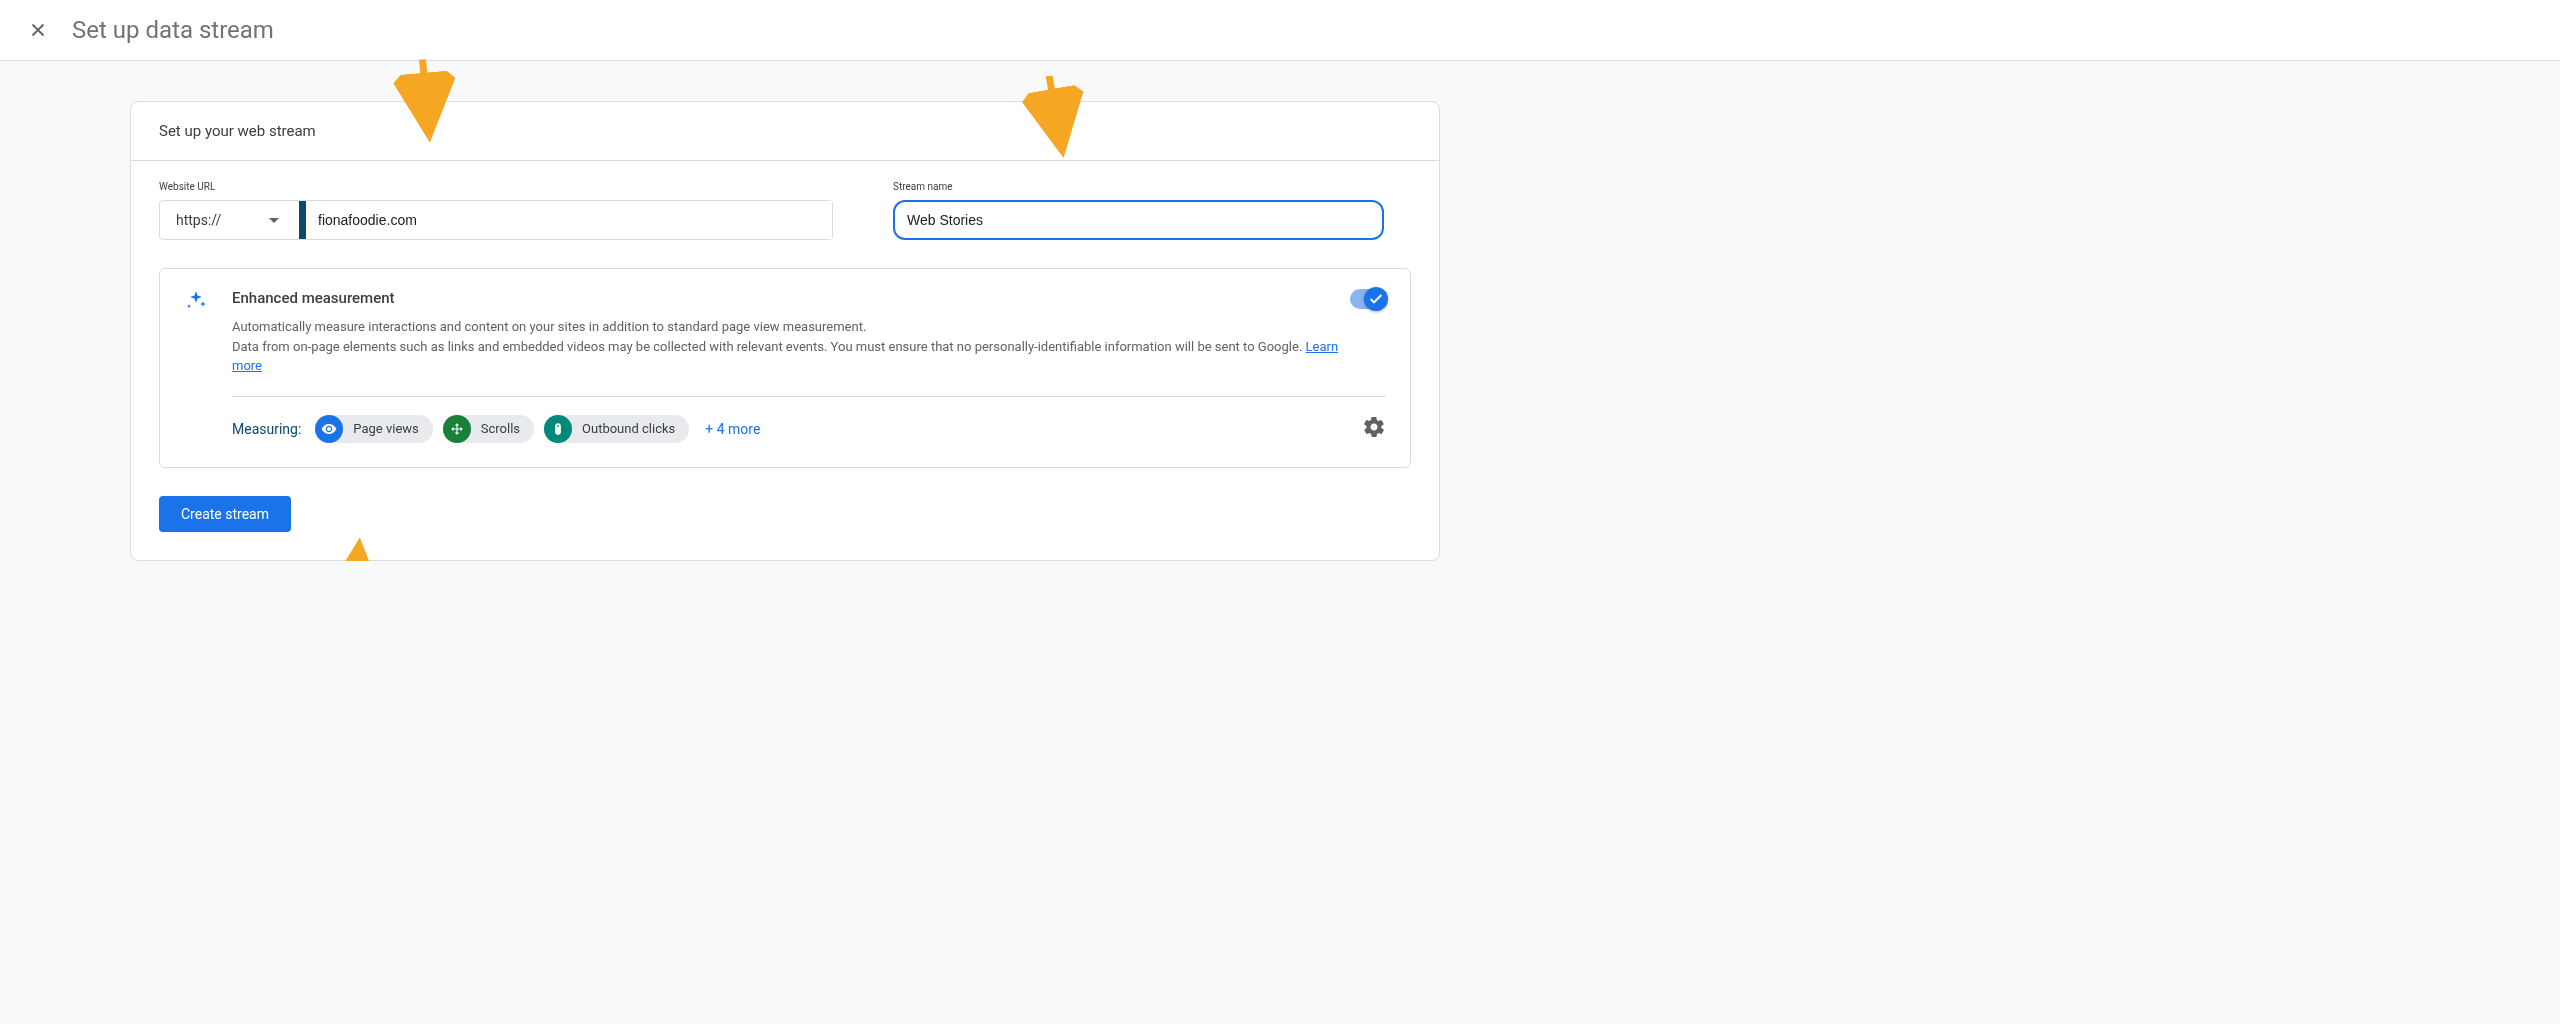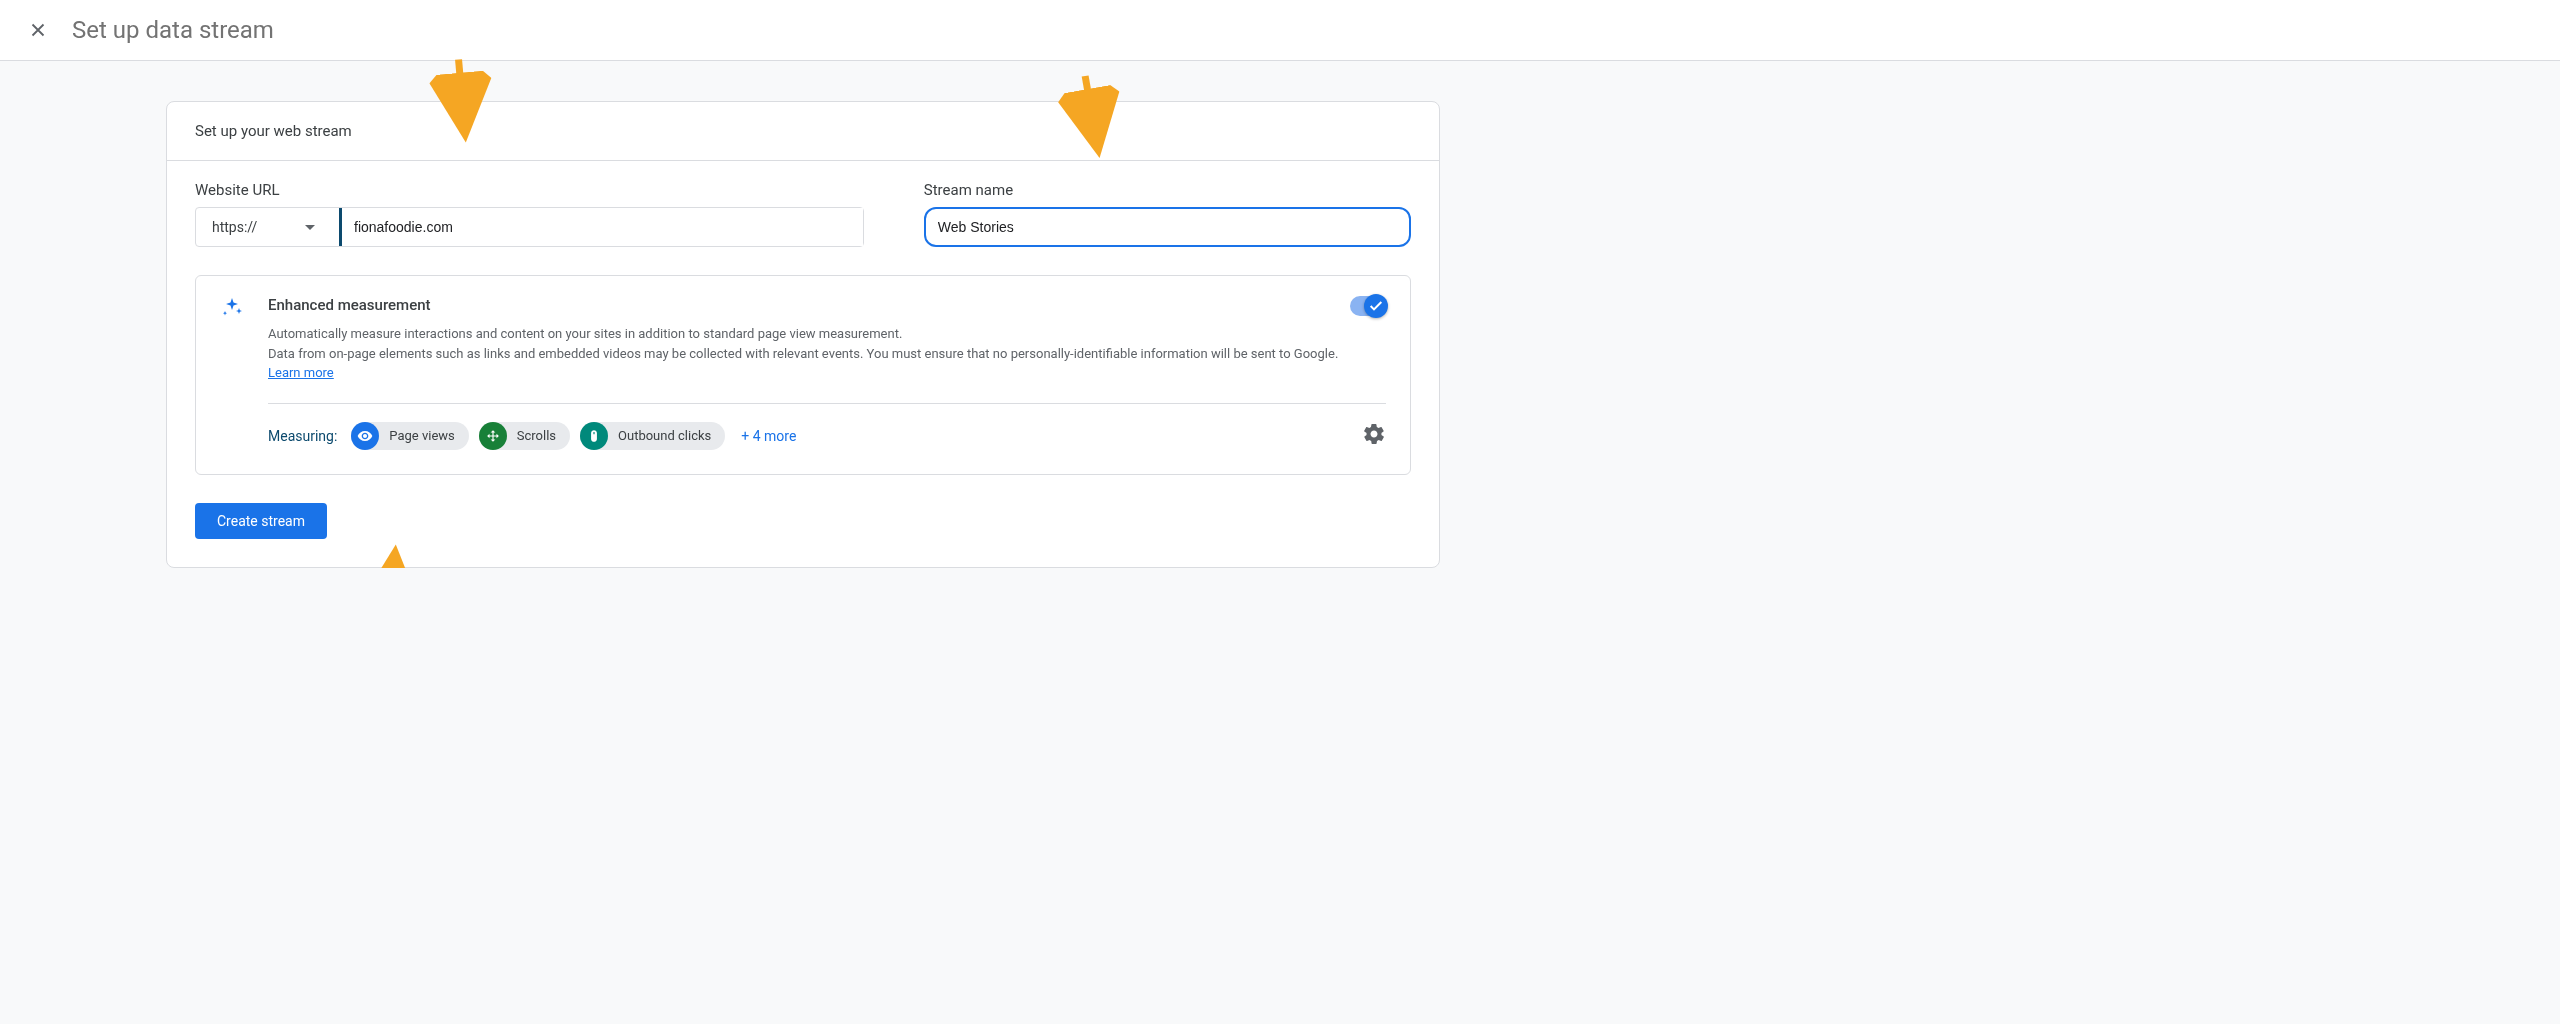--- a/index.html
+++ b/index.html
@@ -29,52 +29,51 @@
     }
     .content-wrap {
       padding: 40px 0 0 130px;
       width: 1440px;
     }
     .card {
       background: #fff;
       border: 1px solid #dadce0;
       border-radius: 8px;
       position: relative;
-      margin-left: 36px;
     }
     .card-header {
       padding: 20px 28px;
       border-bottom: 1px solid #dadce0;
       font-size: 15px;
       color: #3c4043;
     }
     .form-row {
       padding: 20px 28px 0 28px;
       display: flex;
       gap: 60px;
     }
     .form-col-left { width: 674px; }
     .form-col-right { width: 491px; }
     .form-label {
-      font-size: 15px;
+      font-size: 10px;
       color: #3c4043;
       margin-bottom: 8px;
       display: block;
     }
     .url-group {
       display: flex;
       border: 1px solid #dadce0;
       border-radius: 4px;
       height: 40px;
     }
     .protocol-select {
       display: flex;
       align-items: center;
       padding: 0 16px;
-      border-right: 3px solid #0c4a6e;
+      border-right: 7px solid #0c4a6e;
       gap: 48px;
       cursor: pointer;
       min-width: 146px;
       font-size: 14px;
       color: #3c4043;
     }
     .dropdown-arrow {
       border-left: 5px solid transparent;
       border-right: 5px solid transparent;
       border-top: 5px solid #5f6368;

